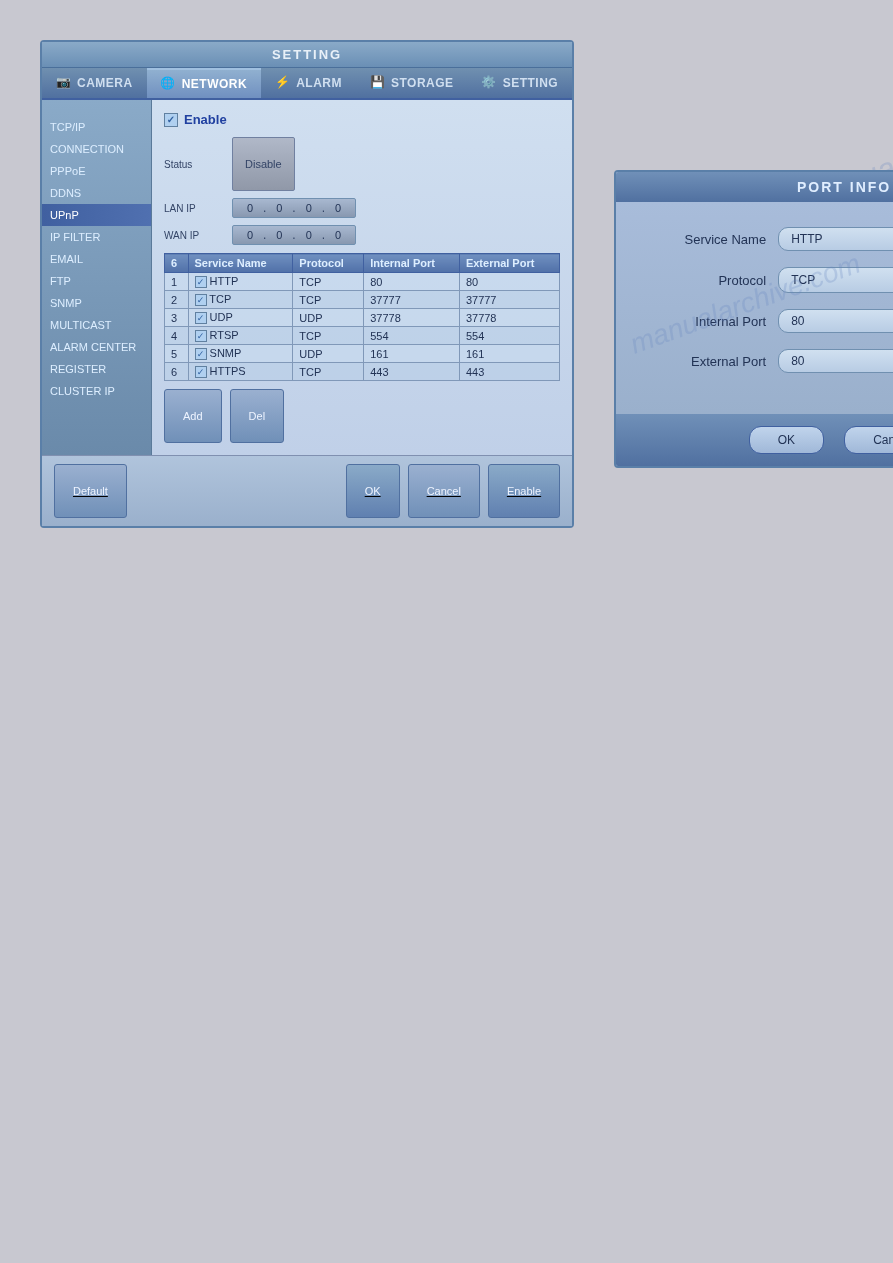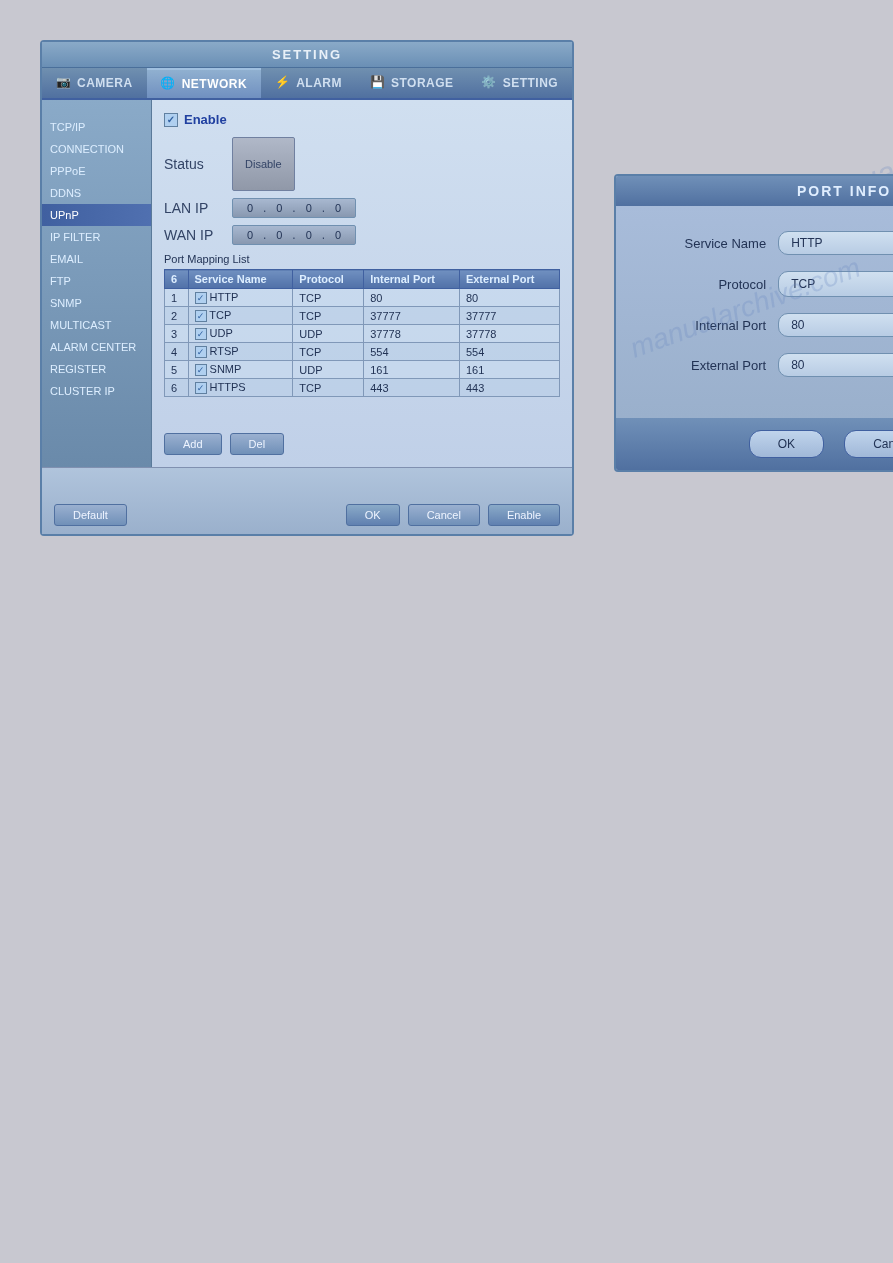--- a/index.html
+++ b/index.html
@@ -121,21 +121,21 @@
 
     .info-row {
       display: flex;
       align-items: center;
       margin-bottom: 7px;
       gap: 8px;
     }
     .info-label {
       width: 60px;
       color: #334466;
-      font-size: 14px;
+      font-size: 10px;
     }
     .status-badge {
       background: linear-gradient(180deg, #b0b8c8 0%, #9098a8 100%);
       border: 1px solid #7080a0;
       color: #334466;
       padding: 20px 12px;
       font-size: 11px;
       border-radius: 2px;
     }
     .ip-field {
@@ -199,43 +199,43 @@
       color: #3060a0;
     }
 
     
     .button-row {
       display: flex;
       gap: 8px;
       margin-top: 8px;
     }
     .btn {
-      padding: 4px 18px;
+      padding: 20px 18px;
       border: 1px solid #5070a0;
       background: linear-gradient(180deg, #9ab0d0 0%, #7090b8 100%);
       color: #eef4ff;
       font-size: 11px;
       border-radius: 3px;
       cursor: pointer;
-      margin-top: 28px;
     }
     .btn-ok {
       background: linear-gradient(180deg, #8aaac8 0%, #6080b0 100%);
     }
     .btn-apply {
       background: linear-gradient(180deg, #8aaac8 0%, #6080b0 100%);
     }
 
     .bottom-bar {
       display: flex;
       justify-content: space-between;
       align-items: center;
       padding: 8px 12px;
       background: linear-gradient(180deg, #b0c4dc 0%, #9ab0cc 100%);
       border-top: 1px solid #8090b0;
+      text-decoration: underline;
     }
 
     
     .watermark {
       position: absolute;
       color: rgba(100, 130, 190, 0.25);
       font-size: 28px;
       font-style: italic;
       transform: rotate(-20deg);
       pointer-events: none;
@@ -428,21 +428,20 @@
             <span class="ip-dot">.</span>
             <span class="ip-segment">0</span>
             <span class="ip-dot">.</span>
             <span class="ip-segment">0</span>
             <span class="ip-dot">.</span>
             <span class="ip-segment">0</span>
           </div>
         </div>
 
         <div class="mapping-table-section">
-          <div class="mapping-title">Port Mapping List</div>
           <table class="mapping-table">
             <thead>
               <tr>
                 <th>
                   <span>6</span>
                 </th>
                 <th>Service Name</th>
                 <th>Protocol</th>
                 <th>Internal Port</th>
                 <th>External Port</th>

